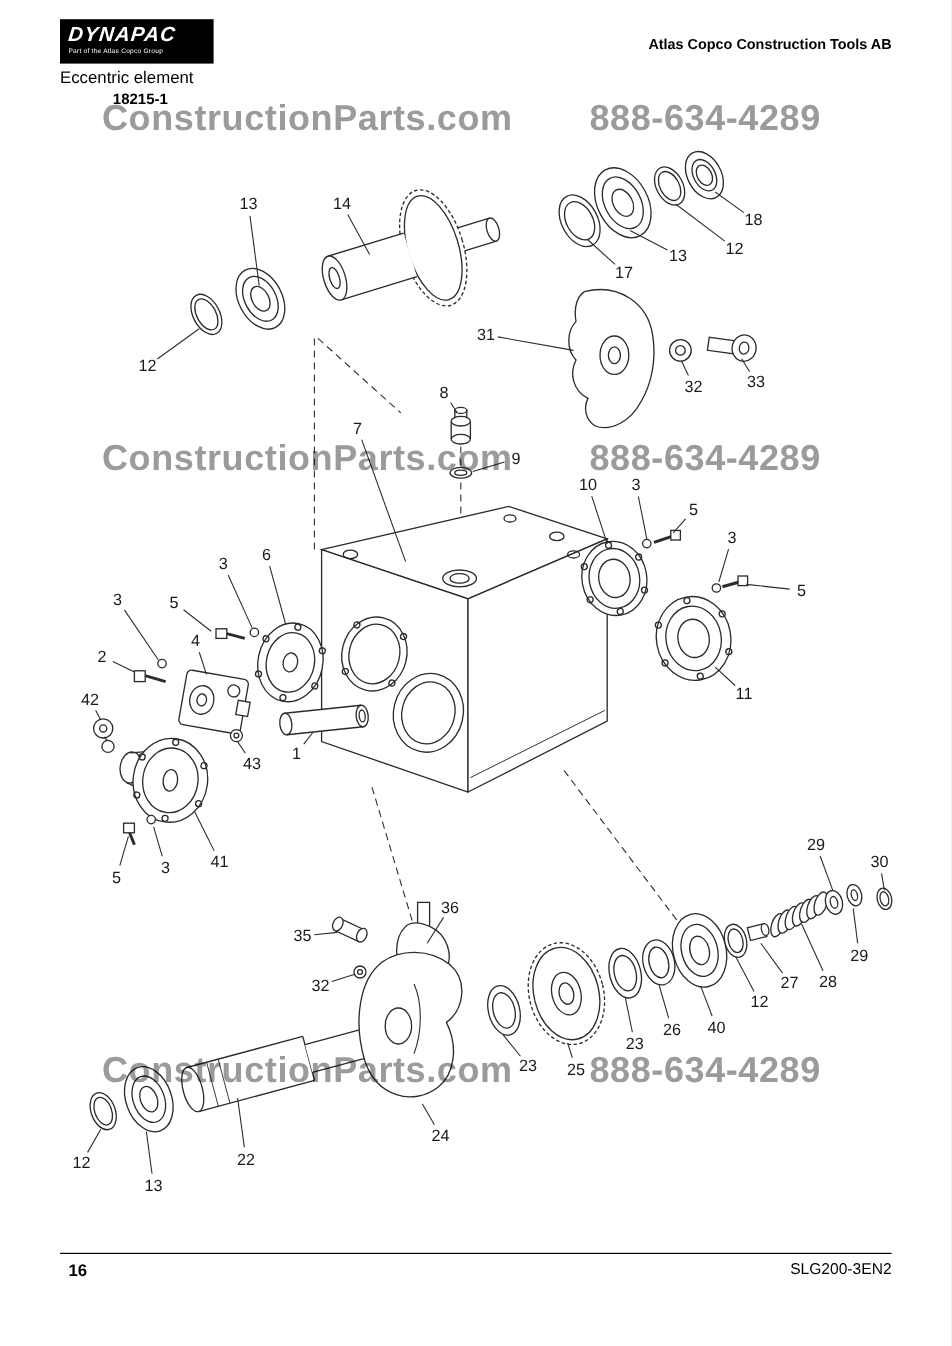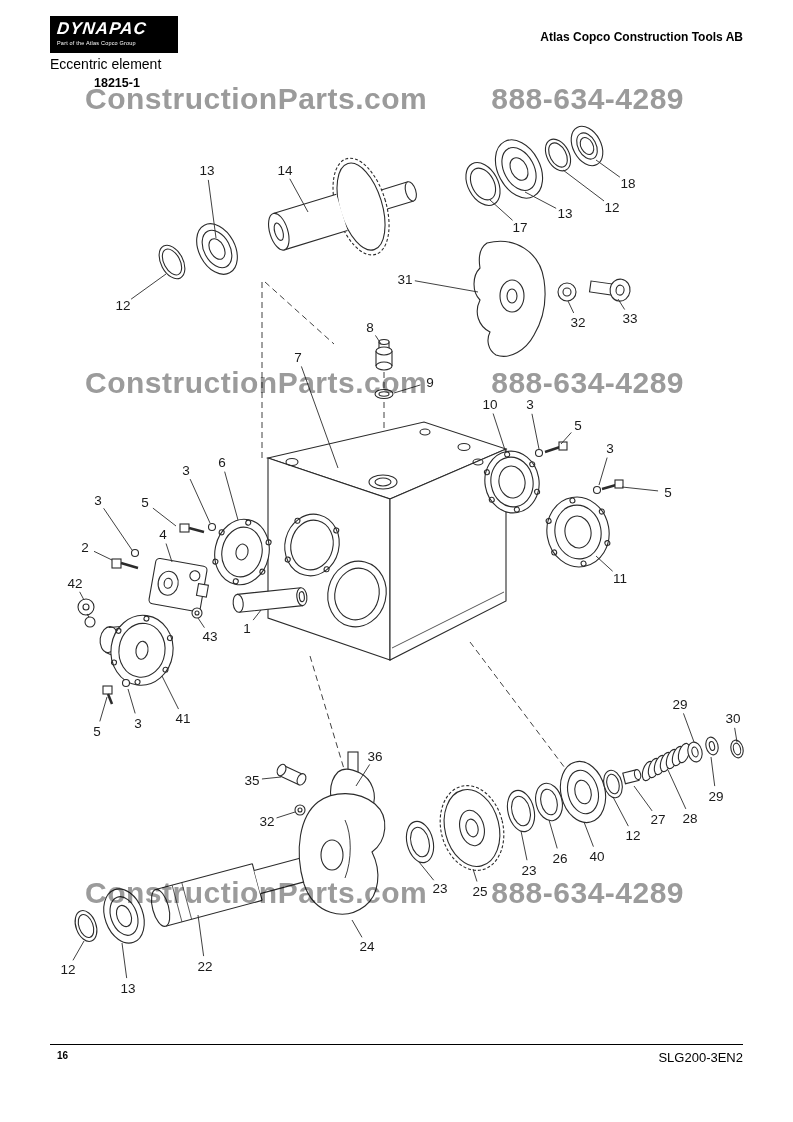--- a/index.html
+++ b/index.html
@@ -28,21 +28,21 @@
     mix-blend-mode:multiply; letter-spacing:0.5px; pointer-events:none;text-align:right;
   }
   .watermark .phone { margin-left:64px; }
   .wm1 { top:82px; } .wm2 { top:366px; } .wm3 { top:876px; }
   
   #diagram { position:absolute; left:0; top:0; z-index:2; }
   #callouts text { font-family:"Liberation Sans", sans-serif; font-size:13.5px; fill:#1a1a1a;
                    text-anchor:middle; dominant-baseline:central; }
   
   .footer-line { position:absolute; left:50px; right:50px; top:1044px; border-top:1.5px solid #000; }
-  .page-num { position:absolute; left:57px;  top:1050px; font-weight:bold; font-size:10px; }
+  .page-num { position:absolute; left:57px;  top:1050px; font-weight:bold; font-size:14px; }
   .doc-code { position:absolute; right:50px; top:1050px; font-weight:normal; font-size:13px; }
 </style>
 </head>
 <body>
 
 <div class="page">
 
   <div class="logo">
     <div class="logo-brand">DYNAPAC</div>
     <div class="logo-sub">Part of the Atlas Copco Group</div>

